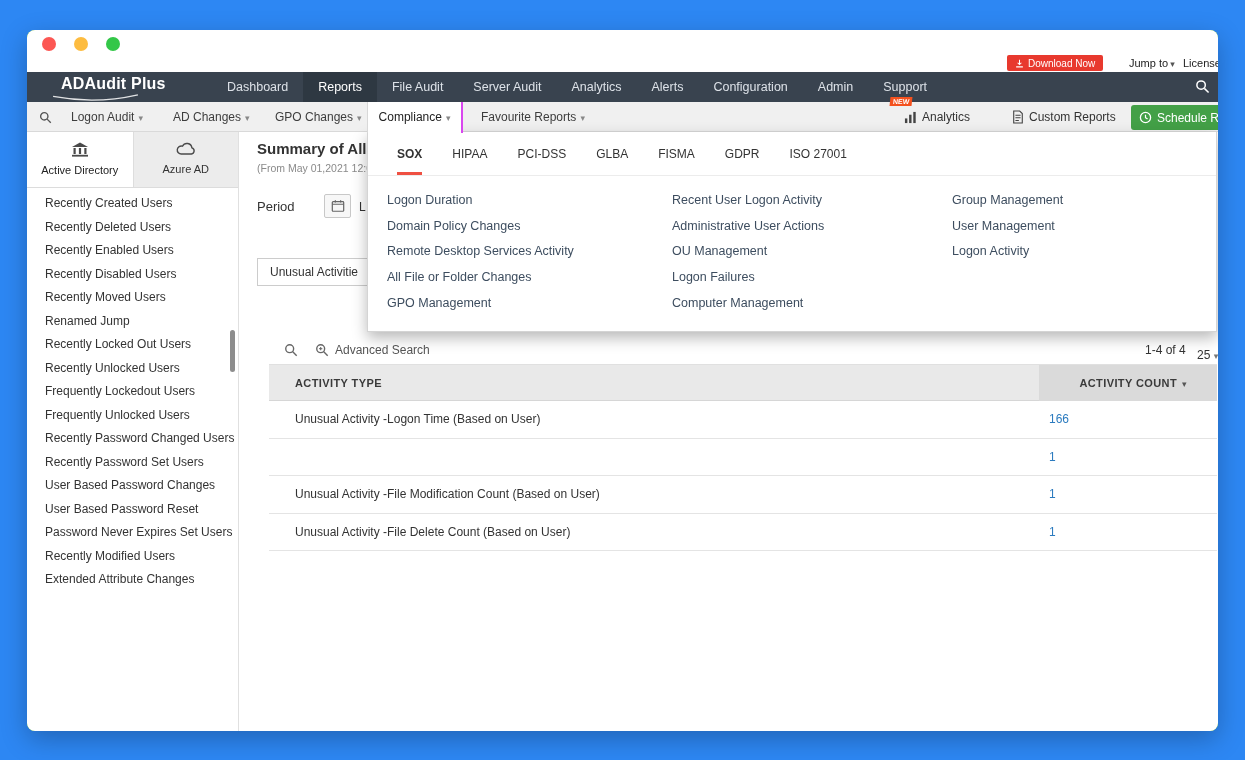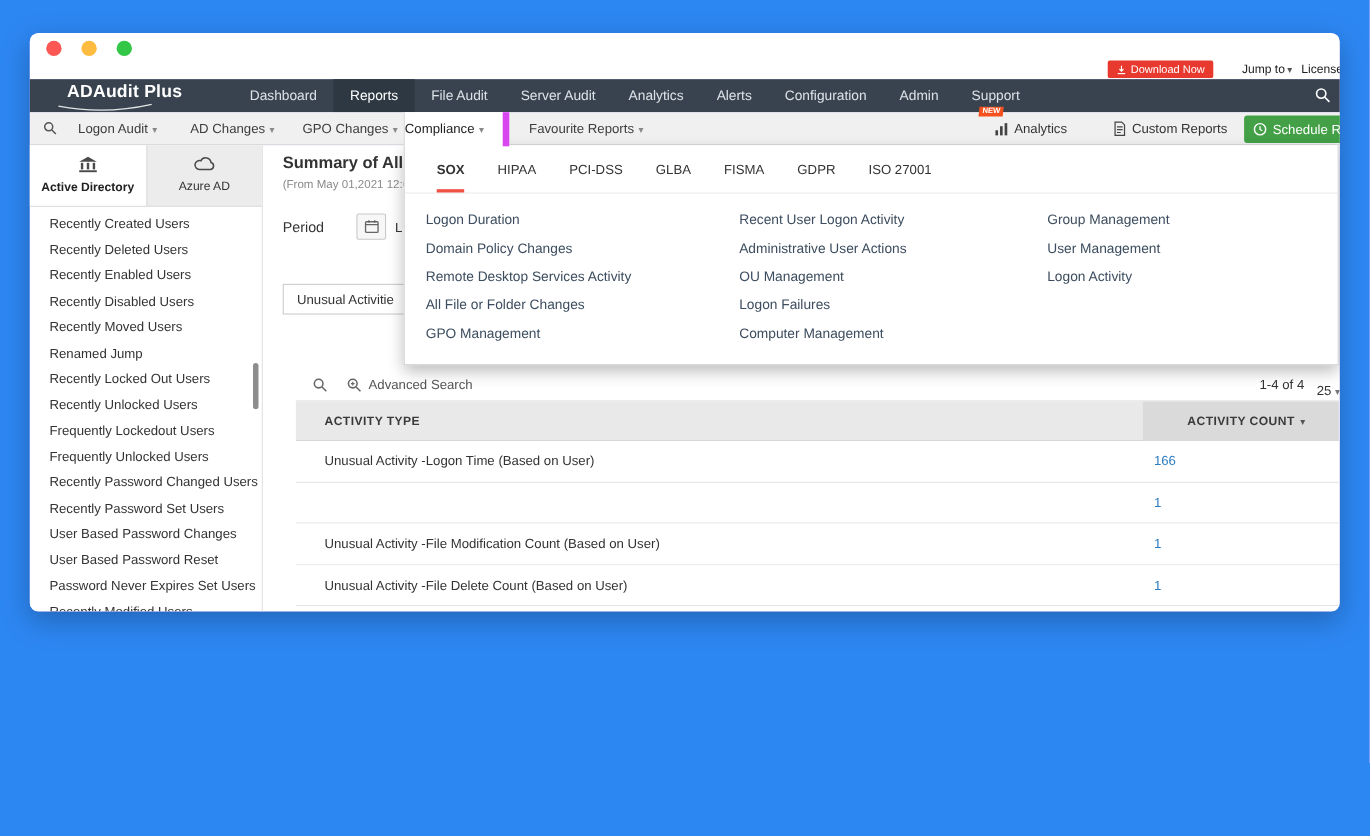--- a/index.html
+++ b/index.html
@@ -4,22 +4,22 @@
 <style>
   * { margin:0; padding:0; box-sizing:border-box; }
   html,body { width:1245px; height:760px; }
   body {
     background:#2d87f3;
     font-family:"Liberation Sans", sans-serif;
     position:relative;
     overflow:hidden;
   }
   .window {
-    position:absolute; left:27px; top:30px; width:1191px; height:526px;
-    background:#c4b5fd; border-radius:8px; overflow:hidden;
+    position:absolute; left:27px; top:30px; width:1191px; height:701px;
+    background:#84cc16; border-radius:8px; overflow:hidden;
     box-shadow:0 8px 26px rgba(0,0,0,.25);
   }
   
   .titlebar { position:absolute; left:0; top:0; width:100%; height:42px; background:#fff; }
   .tl { position:absolute; top:7px; width:14px; height:14px; border-radius:50%; cursor:pointer; }
   .tl.red { left:15px; background:#fc5753; }
   .tl.yellow { left:47px; background:#fdbc40; }
   .tl.green { left:79px; background:#33c748; }
   .dl-btn {
     position:absolute; left:980px; top:25px; height:16px; z-index:6;
@@ -39,42 +39,42 @@
   .nav-item { padding:0 15px; line-height:30px; font-size:12.5px; color:#dde2e8; cursor:pointer; white-space:nowrap; }
   .nav-item.active { background:#2e3842; color:#fff; }
   .nav-search { position:absolute; right:8px; top:7px; color:#fff; cursor:pointer; }
   
   .toolbar { position:absolute; left:0; top:72px; width:100%; height:30px; background:#f0f0f0; border-bottom:1px solid #d9d9d9;padding-left:16px; }
   .tb-search { position:absolute; left:12px; top:8px; color:#555; cursor:pointer; }
   .tb-menu { position:absolute; top:0; line-height:30px; font-size:12px; color:#3d3d3d; cursor:pointer; white-space:nowrap; }
   .tb-menu .caret { color:#888; font-size:9px; margin-left:4px; }
   .tb-logon { left:44px; } .tb-ad { left:146px; } .tb-gpo { left:248px; } .tb-fav { left:454px; }
   .tb-compliance {
-    left:340px; width:96px; height:31px; text-align:left; background:#fff;
-    border-left:1px solid #d8d8d8; border-right:6px solid #d946ef; z-index:45; color:#222;
+    left:340px; width:96px; height:31px; text-align:center; background:#fff;
+    border-left:1px solid #d8d8d8; border-right:2px solid #d946ef; z-index:45; color:#222;
   }
   .new-badge {
     position:absolute; left:863px; top:-5px; background:#f4511e; color:#fff;
     font-size:7px; font-weight:700; padding:1px 3px; transform:skewX(-6deg); z-index:2;
   }
   .tb-analytics { position:absolute; left:877px; top:0; height:30px; display:flex; align-items:center; gap:5px; cursor:pointer; color:#333; font-size:12px; }
   .tb-custom { position:absolute; left:985px; top:0; height:30px; display:flex; align-items:center; gap:5px; cursor:pointer; color:#333; font-size:12px; }
   .tb-analytics .ico, .tb-custom .ico { color:#444; display:flex; }
   .schedule-btn {
     position:absolute; left:1104px; top:3px; height:25px; width:120px;
     background:#43a047; color:#fff; font-size:12px; border-radius:3px 0 0 3px;
     display:flex; align-items:center; gap:5px; padding:0 0 0 8px; cursor:pointer; white-space:nowrap;
   }
   
   .sidebar { position:absolute; left:0; top:102px; width:212px; bottom:0; background:#fff; border-right:1px solid #e0e0e0; }
   .side-tabs { position:absolute; top:0; left:0; width:100%; height:56px; display:flex; background:#ececec; border-bottom:1px solid #dcdcdc; }
   .side-tab { width:106px; text-align:center; padding-top:9px; cursor:pointer; color:#4a4a4a; }
   .side-tab .lbl { display:block; font-size:11px; margin-top:3px; color:#333; }
   .side-tab.active { background:#fff; }
-  .side-tab.active .lbl { font-weight:700; color:#222; }
+  .side-tab.active .lbl { font-weight:400; color:#222; }
   .side-tab:not(.active) { border-left:1px solid #ddd; }
   .side-list { position:absolute; top:56px; left:0; right:0; bottom:0; padding-top:4px; overflow:hidden; }
   .side-item { padding-left:18px; line-height:23.5px; font-size:12px; color:#333; cursor:pointer; white-space:nowrap; }
   .scroll-thumb { position:absolute; right:3px; top:198px; width:5px; height:42px; background:#8d8d8d; border-radius:3px; cursor:grab; }
   
   .content { position:absolute; left:212px; top:102px; right:0; bottom:0; background:#fff; }
   .page-title { position:absolute; left:18px; top:8px; font-size:15px; font-weight:700; color:#333; white-space:nowrap; }
   .page-subtitle { position:absolute; left:18px; top:30px; font-size:10.5px; color:#8a8a8a; white-space:nowrap; }
   .period-label { position:absolute; left:18px; top:62px; line-height:26px; font-size:13px; color:#333; }
   .calendar-btn {

